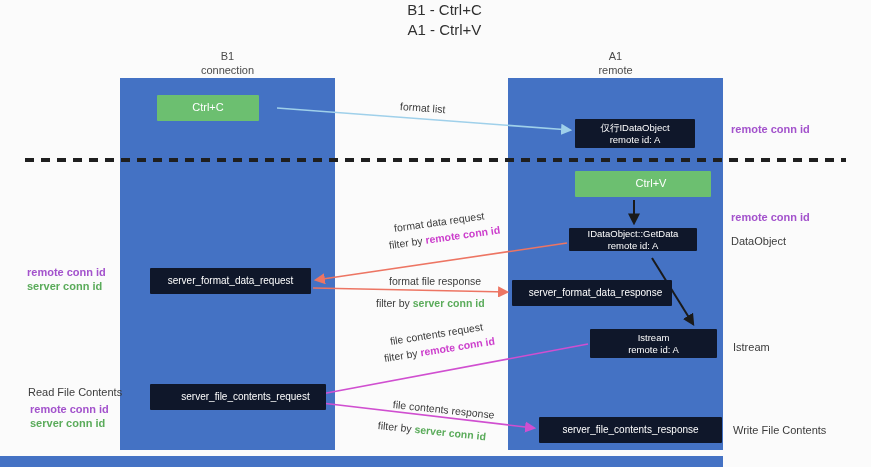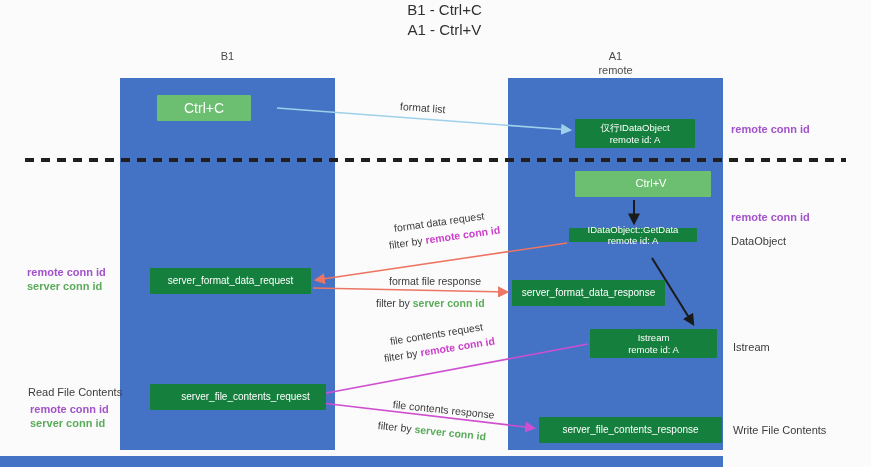--- a/index.html
+++ b/index.html
@@ -9,21 +9,21 @@
     font-family:"Liberation Sans", sans-serif;
   }
   .lane{position:absolute;background:#4472C4;}
   .box{
     position:absolute;color:#fff;display:flex;flex-direction:column;
     align-items:center;justify-content:center;text-align:center;
     font-size:10px;line-height:1.2;border-radius:1px;
   }
   .box.small{font-size:9.5px;line-height:1.18;}
   .green-box{background:#6CBF70;}
-  .orange-box{background:#15803d;}
+  .orange-box{background:#0f172a;}
   .title{
     position:absolute;left:9px;top:6;width:871px;text-align:center;
     font-size:15px;color:#303030;line-height:1.3;
   }
   .lane-head{
     position:absolute;text-align:center;font-size:11px;color:#4a4a4a;line-height:1.25;
   }
   .lbl{position:absolute;font-size:10.5px;color:#3c3c3c;white-space:nowrap;}
   .purple{color:#A352CC;font-weight:bold;}
   .greentx{color:#5AAB5A;font-weight:bold;}
@@ -34,20 +34,21 @@
 </head>
 <body>
 
 <div class="title">
   <div>B1 - Ctrl+C</div>
   <div>A1 - Ctrl+V</div>
 </div>
 
 <div class="lane-head" style="left:120px;top:50px;width:215px;">
   <div>B1</div>
+  <div>connection</div>
 </div>
 <div class="lane-head" style="left:508px;top:50px;width:215px;">
   <div>A1</div>
   <div>remote</div>
 </div>
 
 <div class="lane" style="left:120px;top:78px;width:215px;height:372px;"></div>
 <div class="lane" style="left:508px;top:78px;width:215px;height:372px;"></div>
 <div class="lane" style="left:0px;top:456px;width:723px;height:11px;"></div>
 
@@ -69,43 +70,43 @@
   <line x1="25" y1="160" x2="846" y2="160" stroke="#1f1f1f" stroke-width="4" stroke-dasharray="9 7"></line>
   <line x1="277" y1="108" x2="570" y2="130" stroke="#9FD0EA" stroke-width="1.6" marker-end="url(#m-blue)"></line>
   <line x1="567" y1="243" x2="316" y2="280" stroke="#ED7563" stroke-width="1.6" marker-end="url(#m-red)"></line>
   <line x1="313" y1="288" x2="507" y2="292" stroke="#ED7563" stroke-width="1.6" marker-end="url(#m-red)"></line>
   <line x1="634" y1="200" x2="634" y2="223" stroke="#1a1a1a" stroke-width="2" marker-end="url(#m-blk)"></line>
   <line x1="652" y1="258" x2="693" y2="324" stroke="#1a1a1a" stroke-width="2" marker-end="url(#m-blk)"></line>
   <line x1="588" y1="344" x2="316" y2="395" stroke="#D04FD0" stroke-width="1.6" marker-end="url(#m-mag)"></line>
   <line x1="313" y1="402" x2="534" y2="428" stroke="#D04FD0" stroke-width="1.6" marker-end="url(#m-mag)"></line>
 </svg>
 
-<div class="box green-box" style="left:157px;top:95px;width:94px;height:26px;font-size:14px;">
+<div class="box green-box" style="left:157px;top:95px;width:102px;height:26px;font-size:11px;">
   <span>Ctrl+C</span>
 </div>
 
 <div class="box orange-box small" style="left:575px;top:119px;width:120px;height:29px;">
   <div>仅行IDataObject</div>
   <div>remote id: A</div>
 </div>
 
 <div class="box green-box" style="left:575px;top:171px;width:120px;height:26px;font-size:11px;padding-left:16px;">
   <span>Ctrl+V</span>
 </div>
 
-<div class="box orange-box small" style="left:569px;top:228px;width:128px;height:14px;">
+<div class="box orange-box small" style="left:569px;top:228px;width:128px;height:23px;">
   <div>IDataObject::GetData</div>
   <div>remote id: A</div>
 </div>
 
 <div class="box orange-box" style="left:150px;top:268px;width:161px;height:26px;">
   <span>server_format_data_request</span>
 </div>
 
-<div class="box orange-box" style="left:512px;top:280px;width:153px;height:26px;">
+<div class="box orange-box" style="left:512px;top:280px;width:153px;height:26px;padding-left:7px;">
   <span>server_format_data_response</span>
 </div>
 
 <div class="box orange-box small" style="left:590px;top:329px;width:127px;height:29px;">
   <div>Istream</div>
   <div>remote id: A</div>
 </div>
 
 <div class="box orange-box" style="left:150px;top:384px;width:161px;height:26px;padding-left:15px;">
   <span>server_file_contents_request</span>

